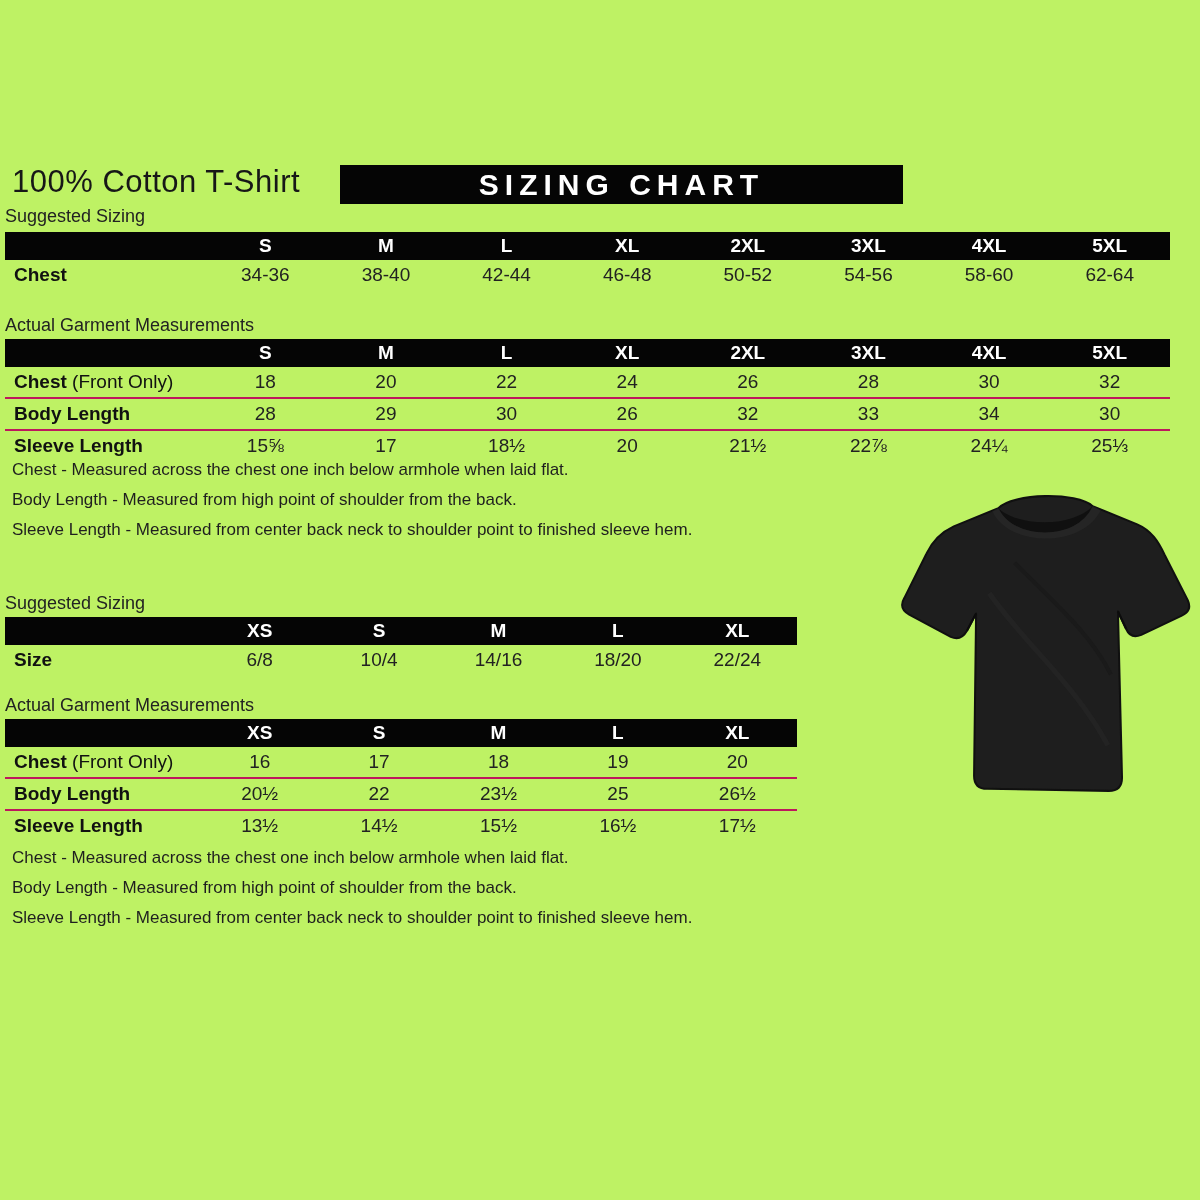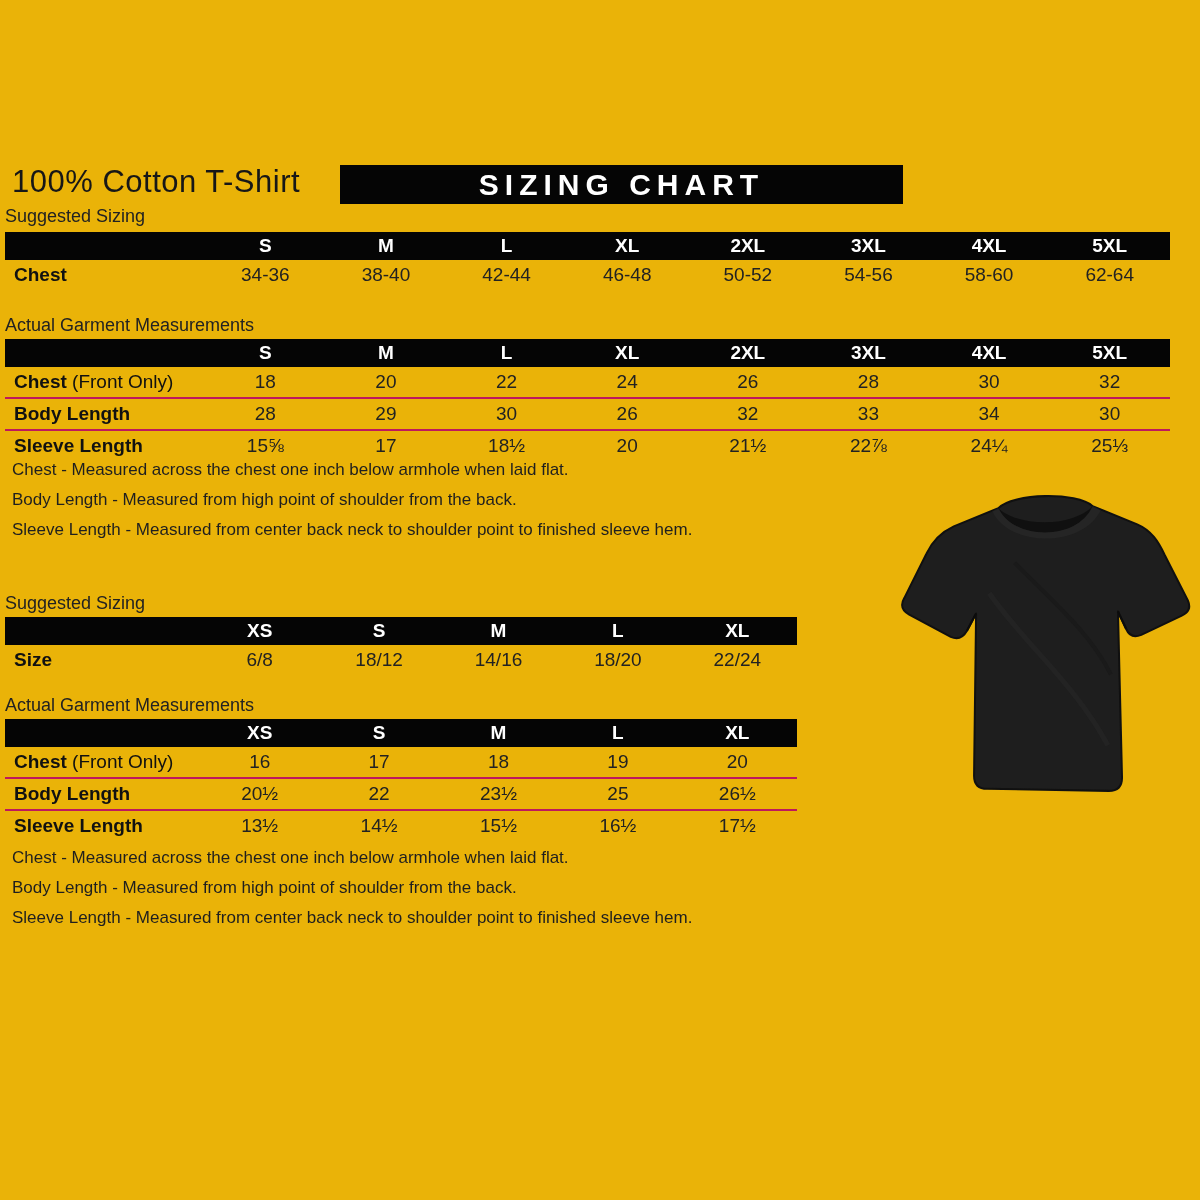--- a/index.html
+++ b/index.html
@@ -1,17 +1,17 @@
 <!DOCTYPE html>
 <html><head>
 <meta charset="utf-8">
 <style>
   html,body{margin:0;padding:0;background:#fff;}
   .canvas{
-    position:relative;width:1200px;height:1200px;background:#eab308;
+    position:relative;width:1200px;height:1200px;background:#bef264;
     font-family:"Liberation Sans", sans-serif;color:#1c1c1c;overflow:hidden;
   }
   .abs{position:absolute;}
 
   
   .adult-title{left:12px;top:164px;font-size:31px;font-weight:400;letter-spacing:0.5px;color:#171717;}
   .banner{left:340px;top:165px;width:563px;height:39px;background:#050505;
           display:flex;align-items:center;justify-content:center;text-align:right;}
   .banner span{color:#ffffff;font-weight:bold;font-size:30px;letter-spacing:6px;}
   .youth-title{left:5px;top:549px;font-size:29px;font-weight:bold;color:#171717;}
@@ -144,21 +144,21 @@
       <div class="colcell">XS</div>
       <div class="colcell">S</div>
       <div class="colcell">M</div>
       <div class="colcell">L</div>
       <div class="colcell">XL</div>
     </div>
     <div class="rows">
       <div class="trow">
         <div class="lblcell"><b>Size</b><span class="sfx"></span></div>
         <div class="colcell">6/8</div>
-        <div class="colcell">18/12</div>
+        <div class="colcell">10/4</div>
         <div class="colcell">14/16</div>
         <div class="colcell">18/20</div>
         <div class="colcell">22/24</div>
       </div>
     </div>
   </div>
 
   <div class="abs section-label" style="left:5px;top:695px;">Actual Garment Measurements</div>
 
   <div class="abs tbl youth" style="top:719px;">

